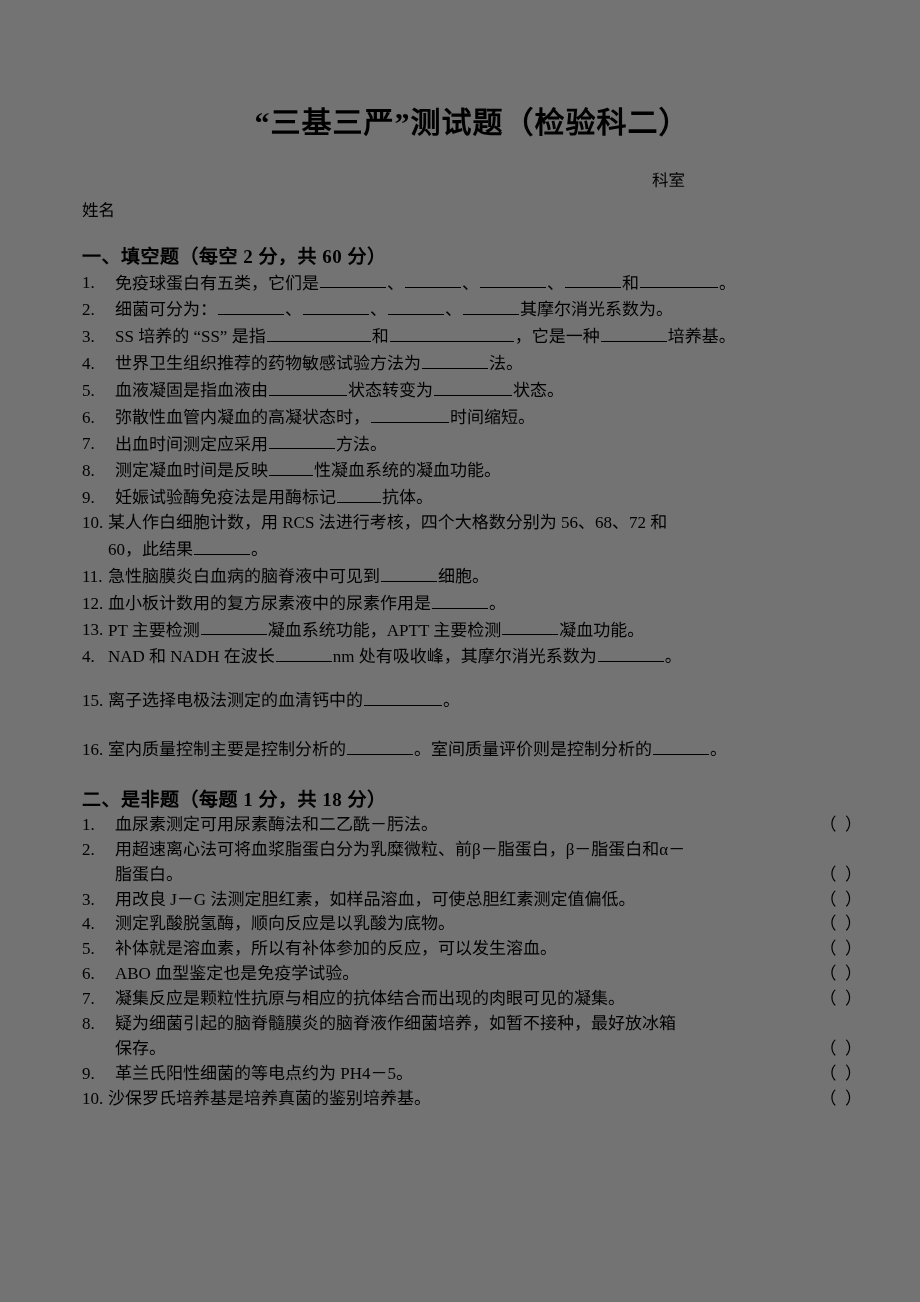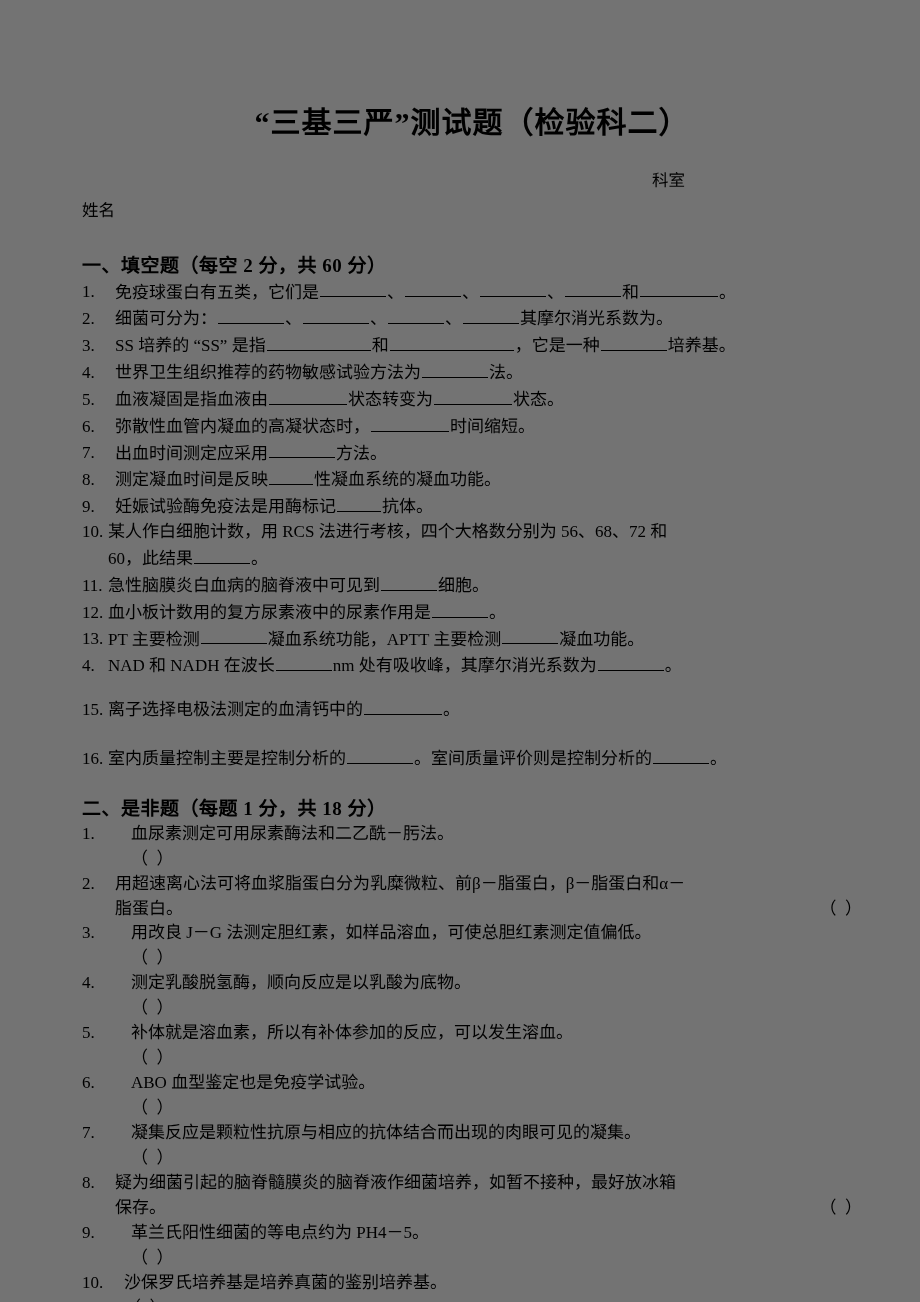--- a/index.html
+++ b/index.html
@@ -48,21 +48,21 @@
   .idline .name-label { width: 570px; margin-top: 30px; }
   .idline .dept-label { width: auto; }
 
   
   .section-heading {
     font-size: 19px;
     font-weight: bold;
     letter-spacing: 0.5px;
     line-height: 1.3;
   }
-  .sec1-heading { margin-top: 33px; }
+  .sec1-heading { margin-top: 24px; }
   .sec2-heading { margin-top: 25px; }
 
   
   ol.qlist {
     list-style: none;
     margin: 0;
     padding: 0;
   }
   .qrow {
     display: flex;
@@ -99,21 +99,20 @@
   .b6  { width: 66px; }
   .b7  { width: 78px; }
   .b9  { width: 104px; }
   .b11 { width: 124px; }
 
   
   .qbody.tf {
     display: flex;
     justify-content: space-between;
     align-items: baseline;
-    flex-direction: column;
   }
   .tf-stmt { flex: 0 1 auto; }
   .tf-mark {
     flex: 0 0 auto;
     white-space: pre;
     margin-left: 16px;
   }
   .tf-block {
     display: block;
   }

